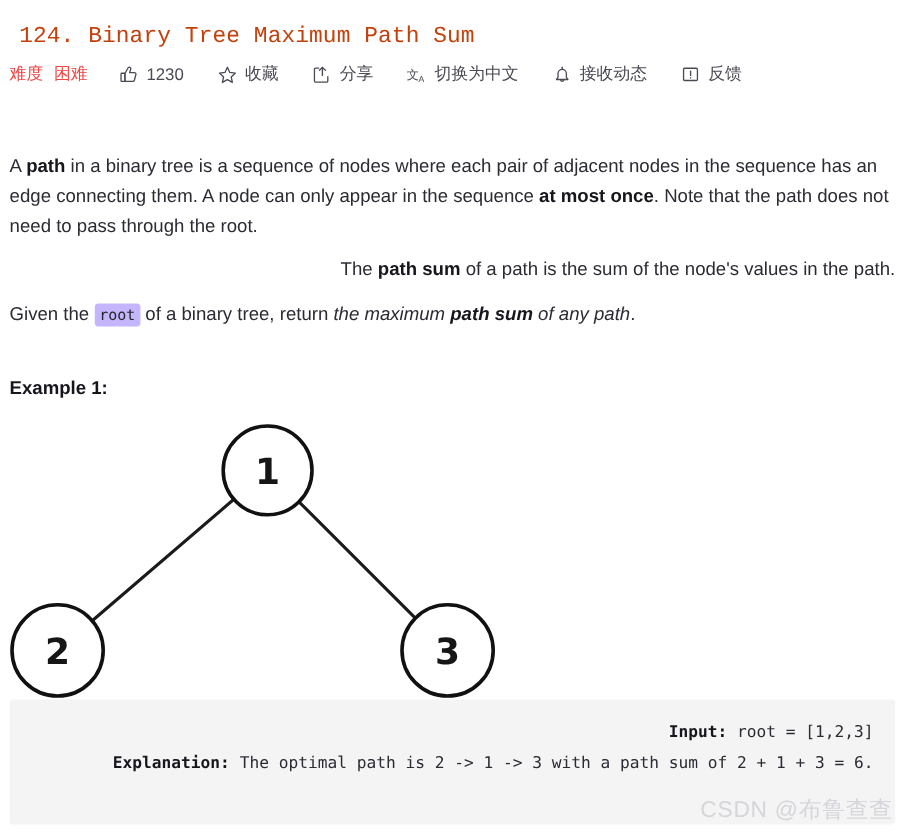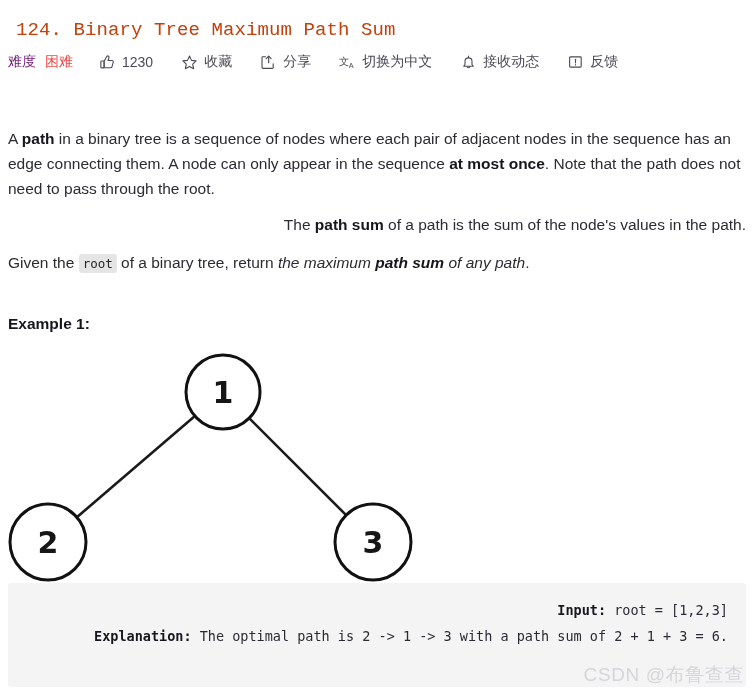--- a/index.html
+++ b/index.html
@@ -62,42 +62,42 @@
     height: 17px;
     flex: 0 0 17px;
   }
   .tool .ic svg { display: block; }
   .difficulty {
     display: flex;
     align-items: center;
     gap: 9px;
     margin-right: 26px;
   }
-  .difficulty .lbl { color: #701a75; }
+  .difficulty .lbl { color: #ef4444; }
   .difficulty .val { color: #ef4743; }
 
   
   .desc {
     position: absolute;
     left: 8px;
     width: 738px;
     font-size: 15.5px;
     line-height: 25px;
     color: #2b2b33;
   }
   .p1 { top: 110px; }
   .p2 { top: 196px; text-align: right; }
   .p3 { top: 234px; }
   .desc b { font-weight: bold; color: #16161d; }
   .desc i { font-style: italic; }
   .desc .bi { font-weight: bold; font-style: italic; color: #16161d; }
   code.inline {
     font-family: "DejaVu Sans Mono", "Liberation Mono", monospace;
     font-size: 12.5px;
-    background: #e5e5e5;
+    background: #c4b5fd;
     border-radius: 3px;
     padding: 2px 4px;
     color: #262626;
   }
 
   
   .example-heading {
     position: absolute;
     left: 8px;
     top: 315px;

